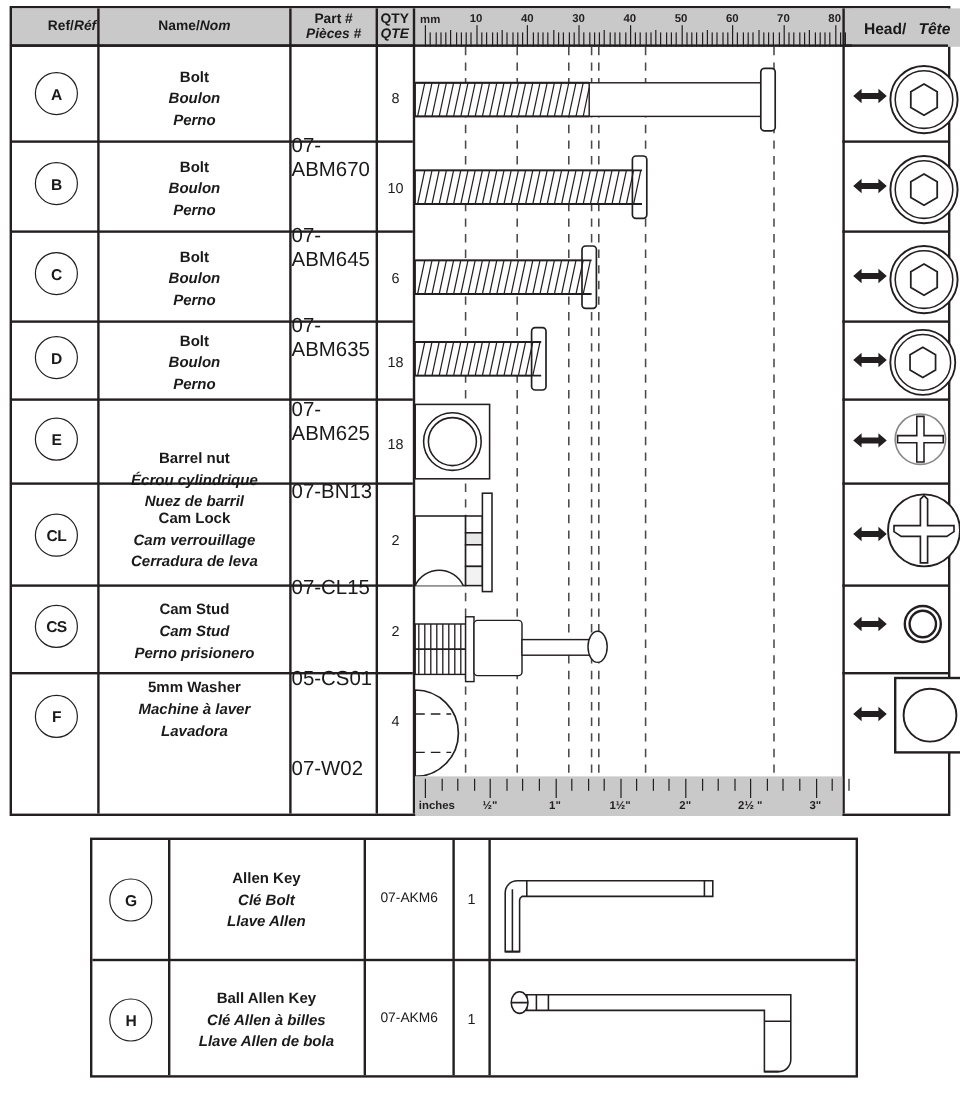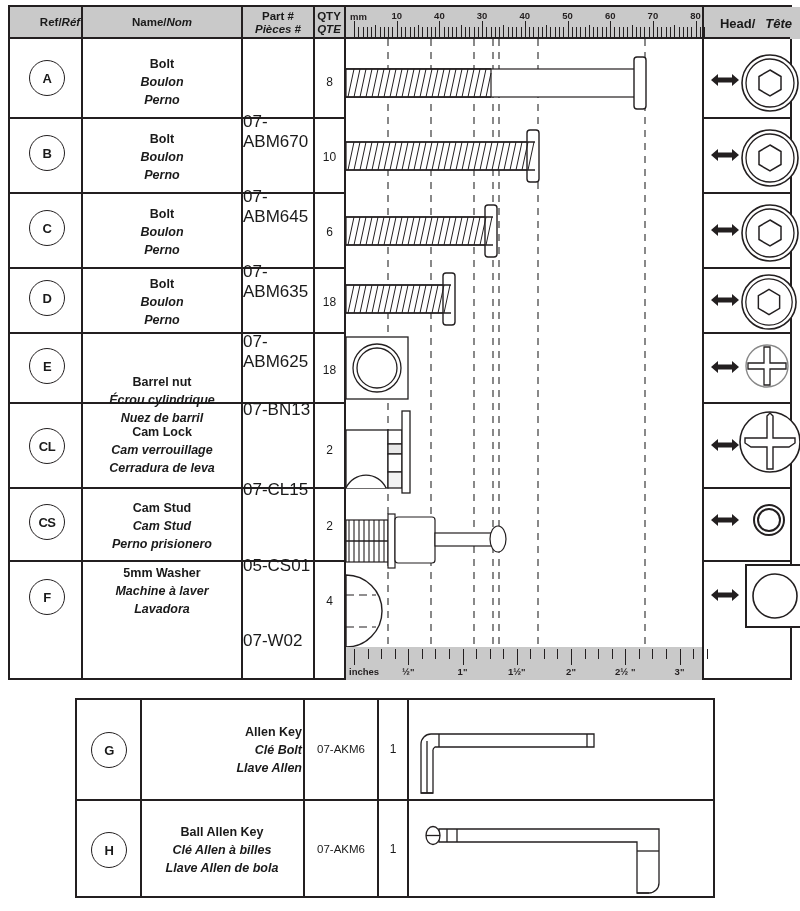--- a/index.html
+++ b/index.html
@@ -675,21 +675,21 @@
   <div class="tools-table">
     <div class="vline" style="left:63px;top:0;height:196px;"></div>
     <div class="vline" style="left:226px;top:0;height:196px;"></div>
     <div class="vline" style="left:300px;top:0;height:196px;"></div>
     <div class="vline" style="left:330px;top:0;height:196px;"></div>
     <div class="hline" style="top:99px;width:636px;"></div>
 
     <div class="ref-bubble" style="left:14px;top:32px;">
         <span>G</span>
       </div>
-    <div class="tname-cell" style="top:23px;height:54px;align-items:flex-end;">
+    <div class="tname-cell" style="top:23px;height:54px;">
       <div class="n1">Allen Key</div>
       <div class="n2">Clé Bolt</div>
       <div class="n3">Llave Allen</div>
     </div>
     <div class="tpart-cell" style="top:43px;">07-AKM6</div>
     <div class="tqty-cell" style="top:42px;">1</div>
 
     <div class="ref-bubble" style="left:14px;top:132px;">
         <span>H</span>
       </div>

